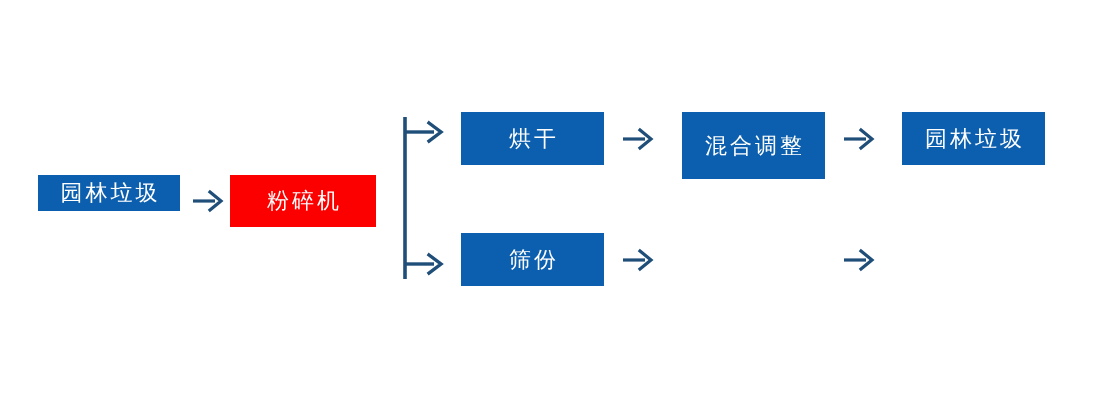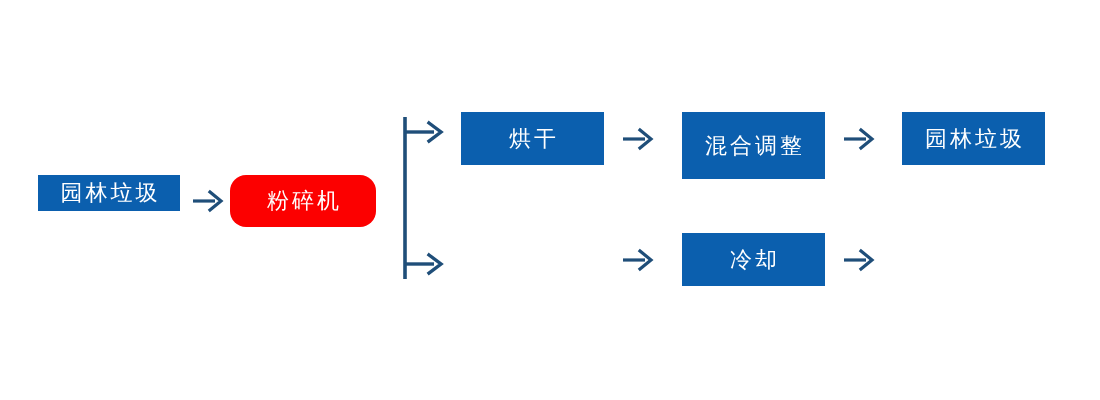--- a/index.html
+++ b/index.html
@@ -52,34 +52,34 @@
   .splitter svg { display: block; }
 </style>
 </head>
 <body>
 
 <div id="flowchart">
 
 <div class="node blue" style="left: 38px; top: 175px; width: 142px; height: 36px;">
       <span>园林垃圾</span>
     </div>
-    <div class="node red" style="left: 230px; top: 175px; width: 146px; height: 52px; border-radius: 16px;">
+    <div class="node red" style="left: 230px; top: 175px; width: 146px; height: 52px;">
       <span>粉碎机</span>
     </div>
     <div class="node blue" style="left: 461px; top: 112px; width: 143px; height: 53px;">
       <span>烘干</span>
     </div>
     <div class="node blue" style="left: 682px; top: 112px; width: 143px; height: 67px;">
       <span>混合调整</span>
     </div>
     <div class="node blue" style="left: 902px; top: 112px; width: 143px; height: 53px;">
       <span>园林垃圾</span>
     </div>
-    <div class="node blue" style="left: 682px; top: 233px; width: 143px; height: 53px;">
-      <span>冷却</span>
+    <div class="node blue" style="left: 461px; top: 233px; width: 143px; height: 53px;">
+      <span>筛份</span>
     </div>
     <div class="arrow" style="left: 192px; top: 186px;">
       <svg width="32" height="30" viewBox="0 0 32 30">
         <line x1="1" y1="15" x2="23" y2="15" stroke="#1f4e79" stroke-width="3.2"></line>
         <path d="M18 6 L29 15 L18 24" fill="none" stroke="#1f4e79" stroke-width="3.2" stroke-linecap="square" stroke-linejoin="miter"></path>
       </svg>
     </div>
     <div class="arrow" style="left: 622px; top: 124px;">
       <svg width="32" height="30" viewBox="0 0 32 30">
         <line x1="1" y1="15" x2="23" y2="15" stroke="#1f4e79" stroke-width="3.2"></line>

